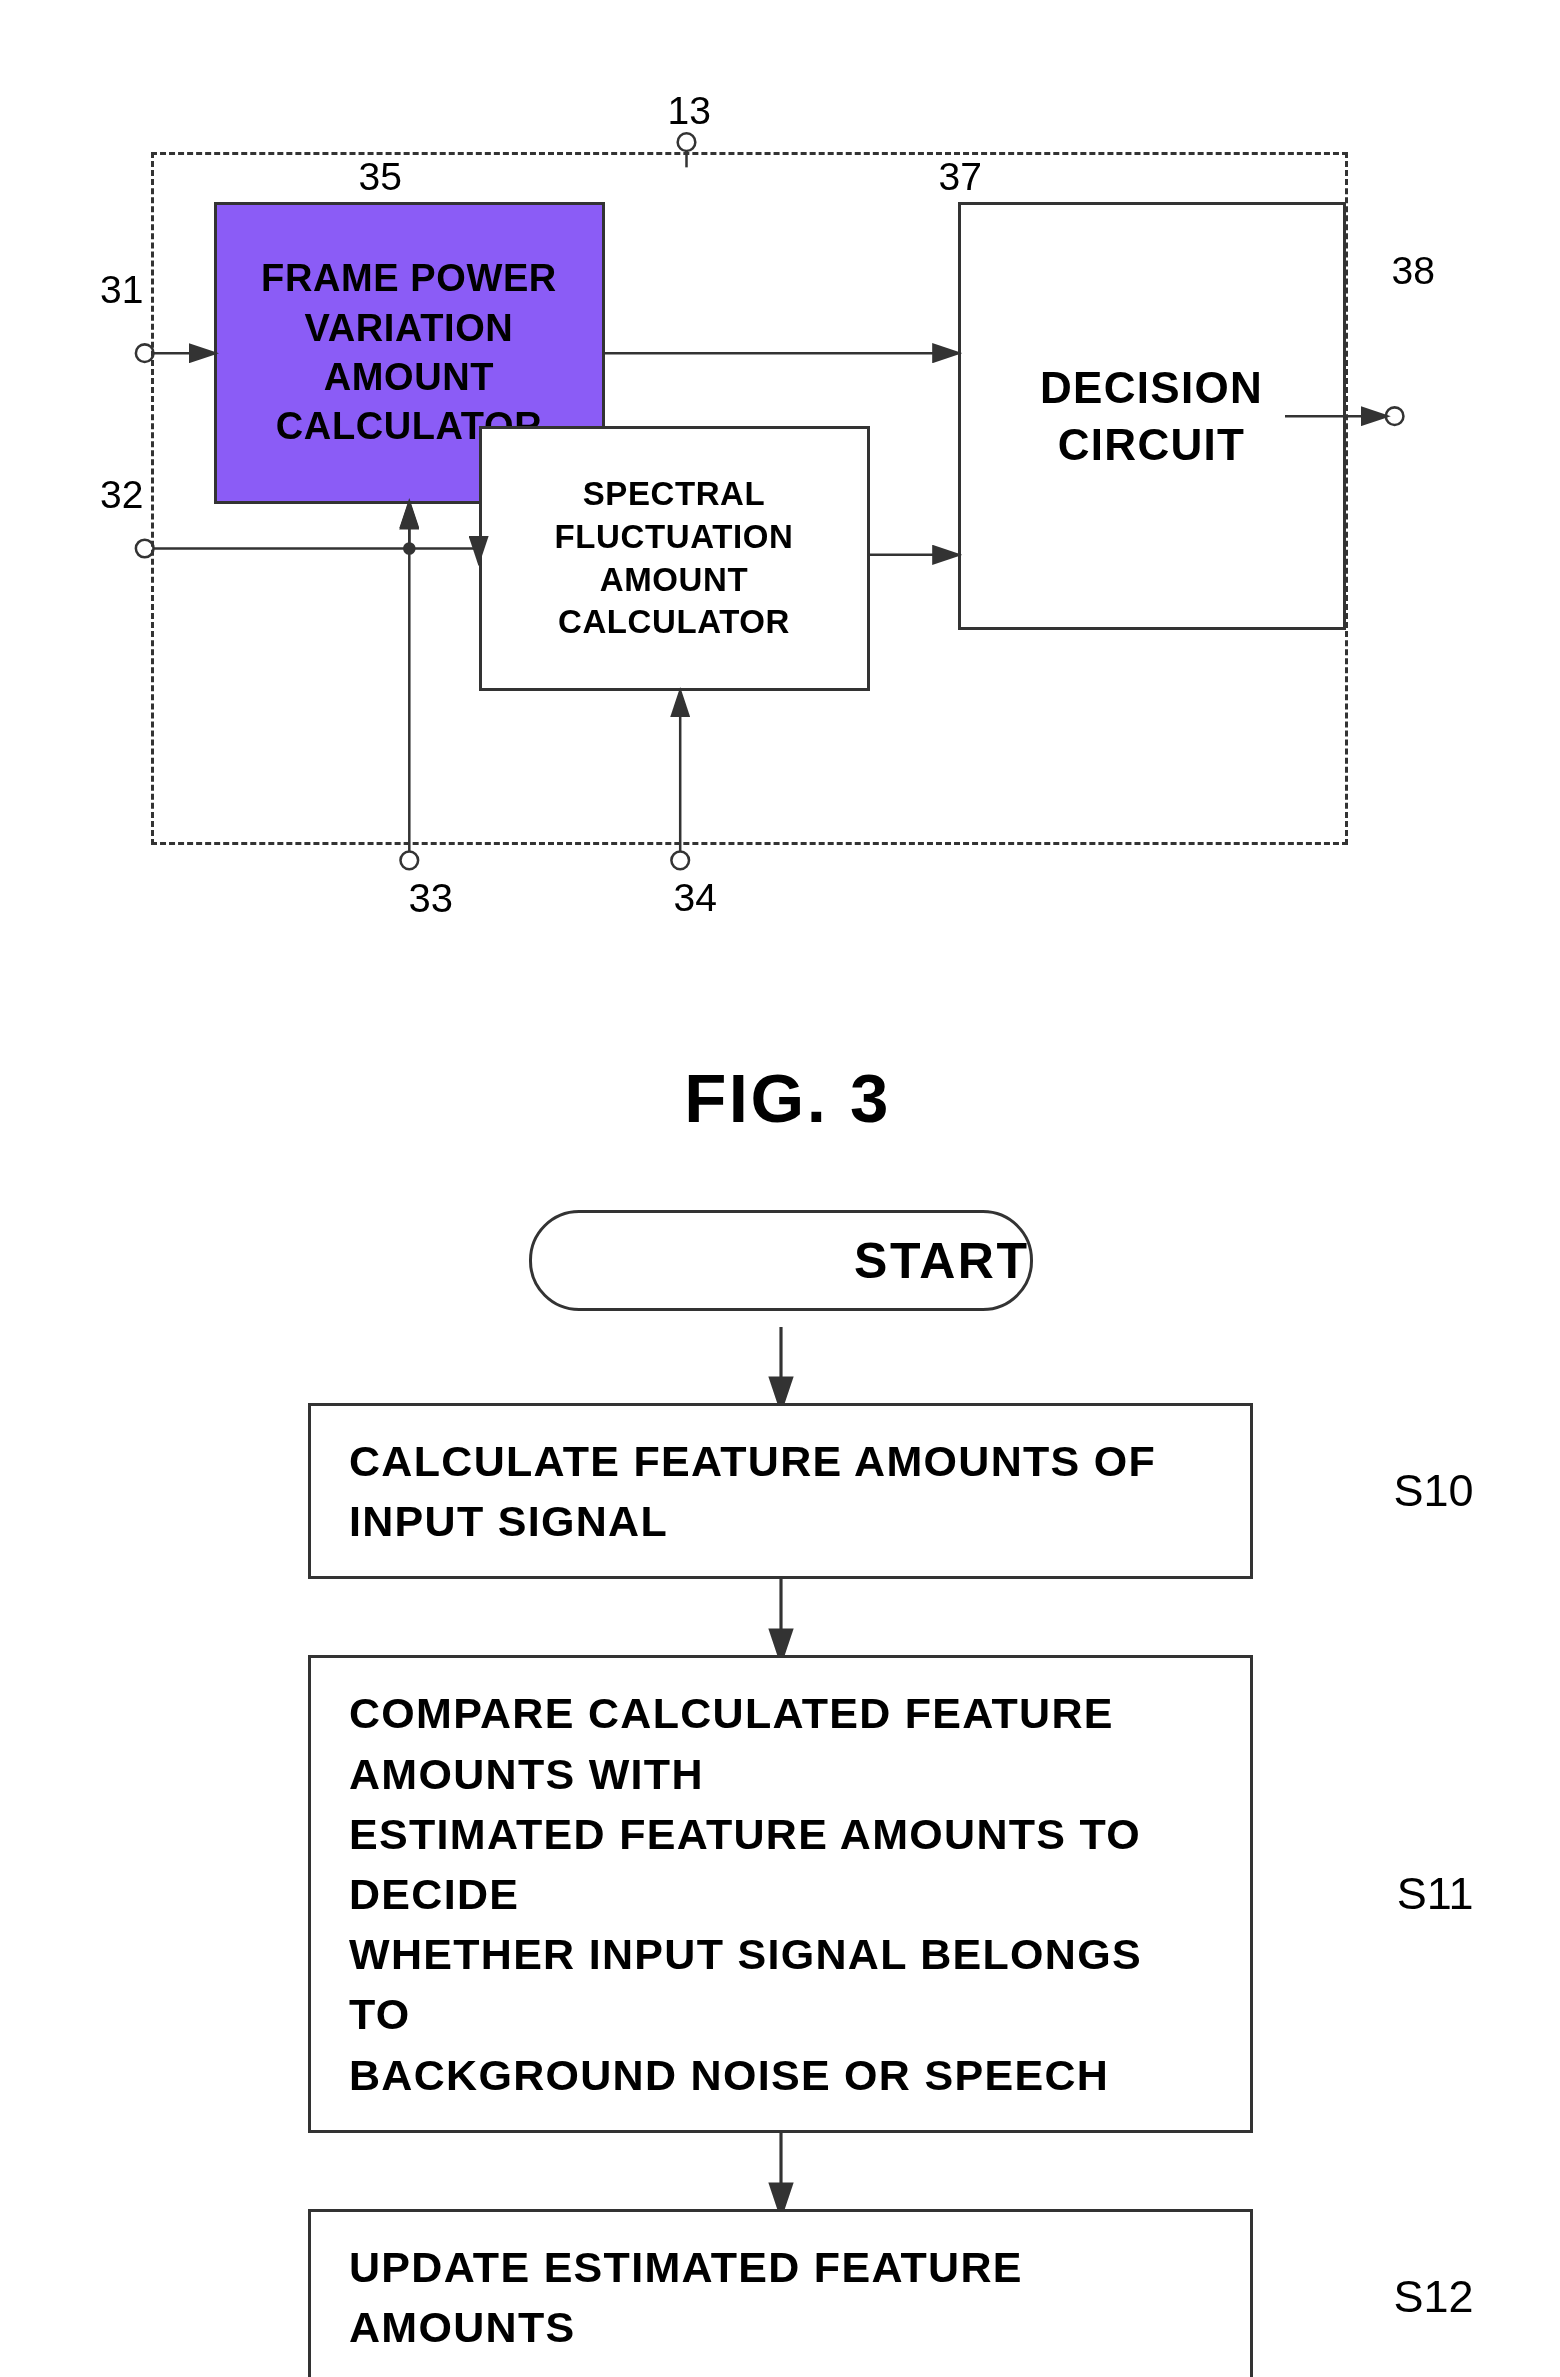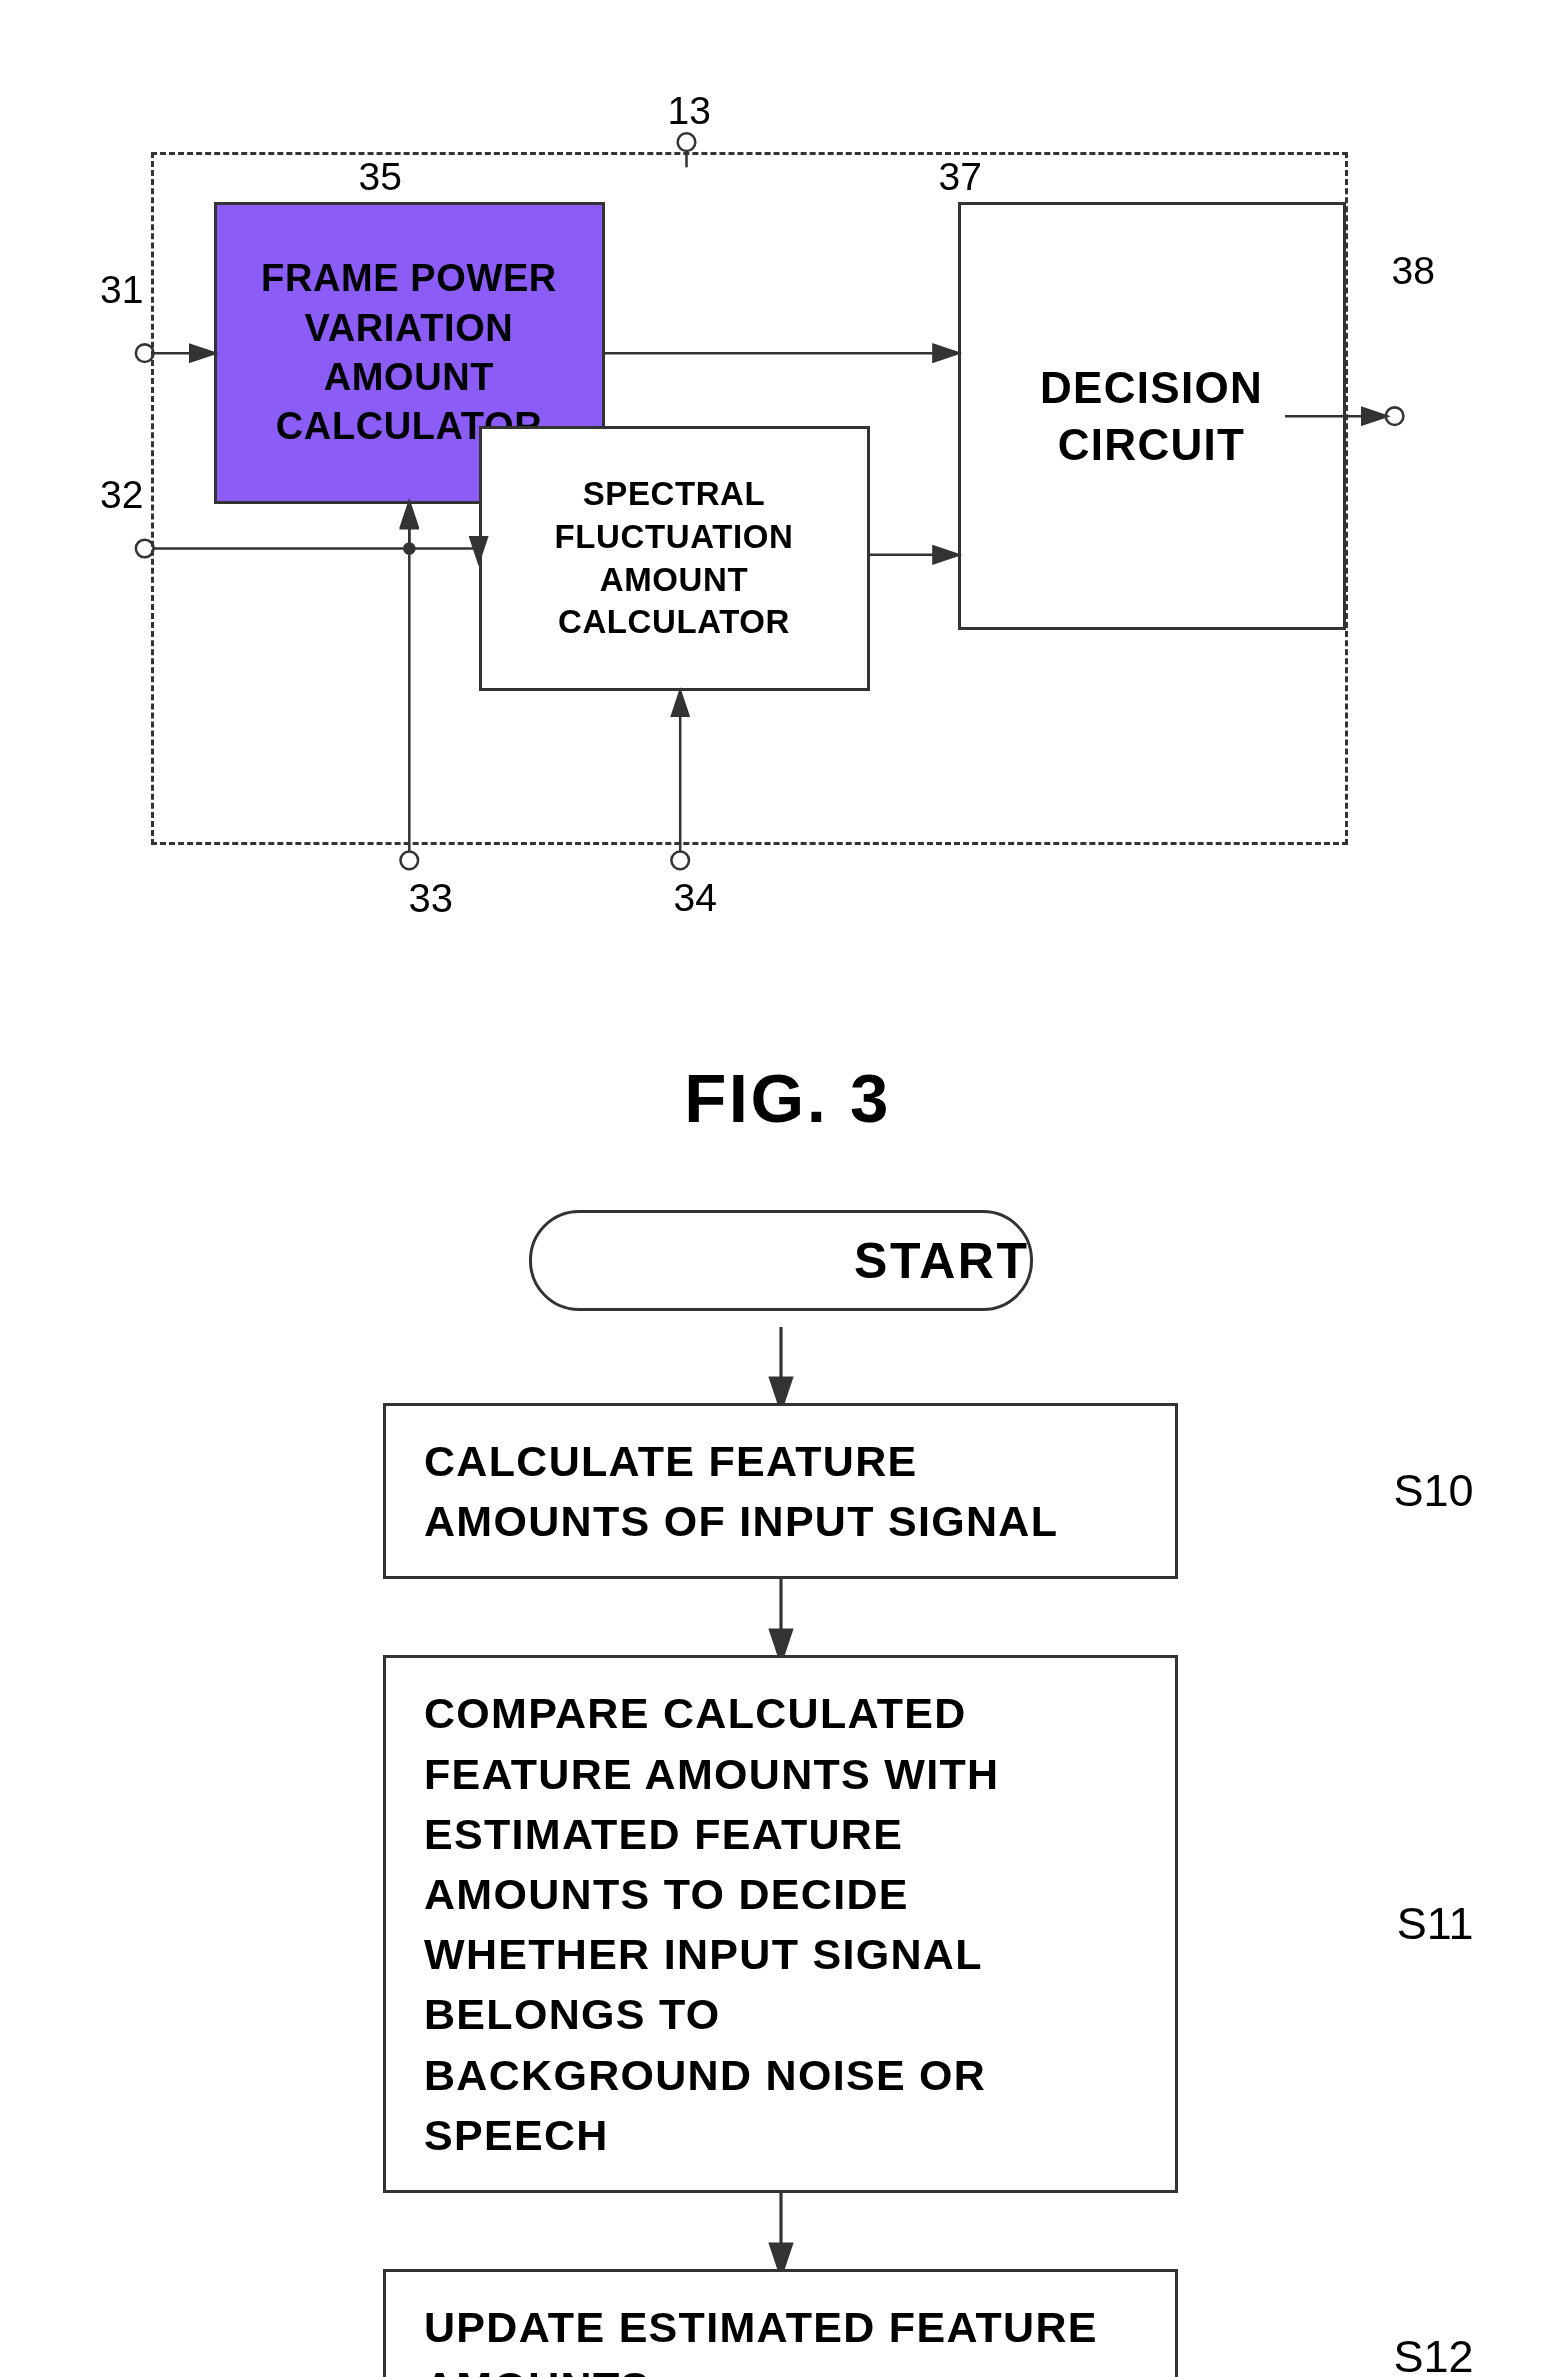--- a/index.html
+++ b/index.html
@@ -219,21 +219,21 @@
     .fc-start-end-text {
       font-size: 50px;
       font-weight: bold;
       letter-spacing: 2.5px;
     }
 
     .fc-process {
       display: flex;
       align-items: center;
       justify-content: center;
-      width: 795px;
+      width: 945px;
       border: 3.2px solid #333;
       margin: 0 auto;
       background: #fff;
       padding: 25px 38px;
       position: relative;
     }
 
     .fc-process-text {
       font-size: 43px;
       font-weight: bold;

